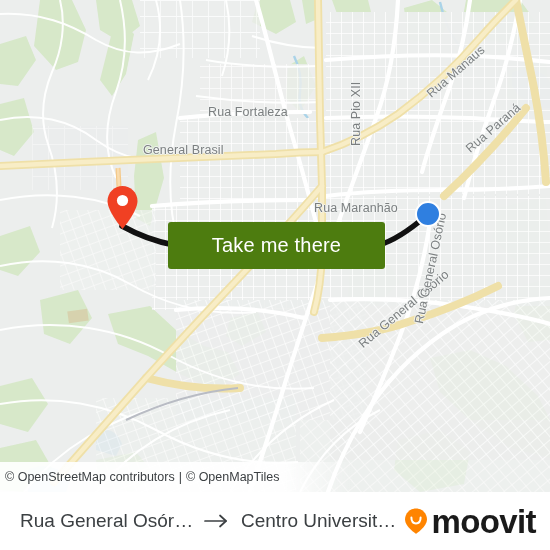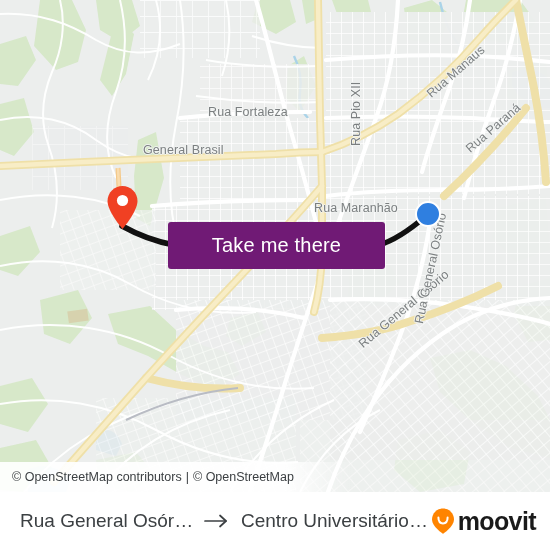--- a/index.html
+++ b/index.html
@@ -82,21 +82,21 @@
     box-sizing: border-box;
   }
 
   
   #take-me-there {
     position: absolute;
     left: 168px;
     top: 222px;
     width: 217px;
     height: 47px;
-    background: #701a75;
+    background: #4d7c0f;
     border: none;
     border-radius: 3px;
     color: #ffffff;
     font-size: 20px;
     font-family: "Liberation Sans", sans-serif;
     letter-spacing: .2px;
     cursor: pointer;
     display: flex;
     align-items: center;
     justify-content: center;
@@ -111,21 +111,21 @@
     width: 492px;
     height: 30px;
     display: flex;
     align-items: center;
     background: linear-gradient(to right,
         rgba(255,255,255,.92) 0%,
         rgba(255,255,255,.92) 58%,
         rgba(255,255,255,.0) 72%);
     font-size: 12.5px;
     color: #3c4043;
-    padding-left: 12px;
+    padding-left: 5px;
     box-sizing: border-box;
     pointer-events: none;
   }
   .attr-sep { margin: 0 4px; }
 
   
   #footer {
     position: absolute;
     left: 0;
     top: 492px;
@@ -154,21 +154,21 @@
     color: #3c4043;
   }
   #moovit-logo {
     flex: 0 0 auto;
     margin-left: auto;
     display: flex;
     align-items: center;
     gap: 2px;
   }
   #moovit-wordmark {
-    font-size: 25px;
+    font-size: 33px;
     font-weight: bold;
     color: #1a1a1a;
     letter-spacing: -.6px;
     line-height: 1;
   }
 </style>
 </head>
 <body>
 
 <div id="app">
@@ -370,21 +370,21 @@
       <circle cx="16.5" cy="15.5" r="5.6" fill="#ffffff"></circle>
     </svg>
 
     <div id="dest-dot"></div>
 
     <button id="take-me-there">Take me there</button>
 
     <div id="attribution">
       <span>© OpenStreetMap contributors</span>
       <span class="attr-sep">|</span>
-      <span>© OpenStreetMap</span>
+      <span>© OpenMapTiles</span>
     </div>
   </div>
 
   <div id="footer">
     <div id="origin-name" class="footer-place">Rua General Osório, ...</div>
 
     <svg id="arrow-icon" viewBox="0 0 26 16">
       <path d="M1 8 H22" stroke="#3c4043" stroke-width="1.7" fill="none" stroke-linecap="round"></path>
       <path d="M16 2.5 L22 8 L16 13.5" stroke="#3c4043" stroke-width="1.7" fill="none" stroke-linecap="round" stroke-linejoin="round"></path>
     </svg>

